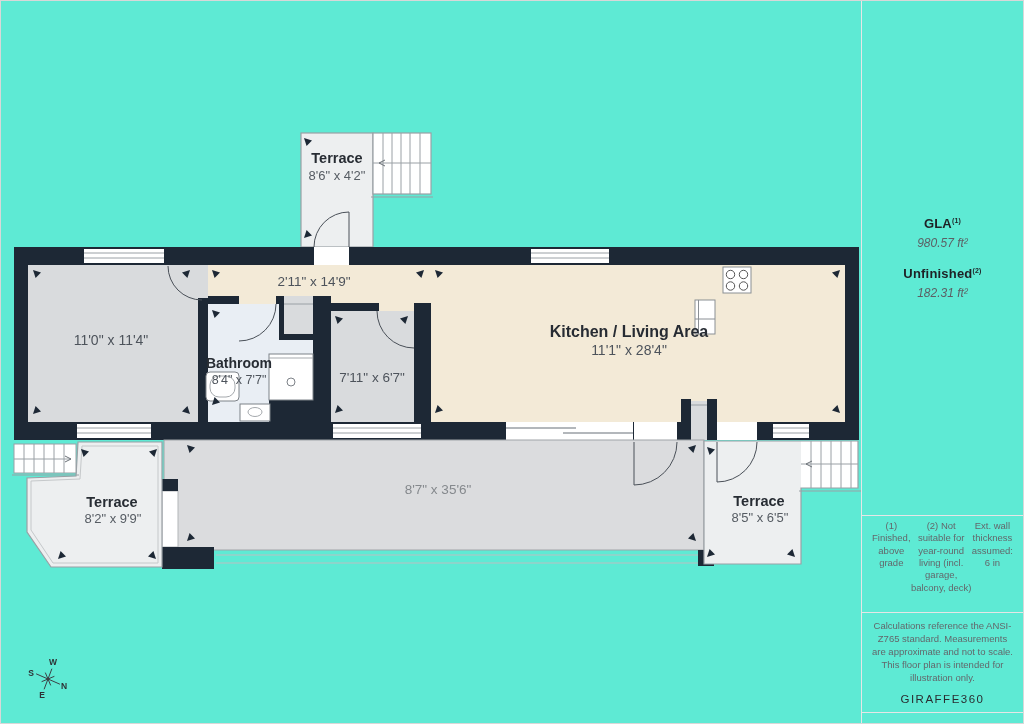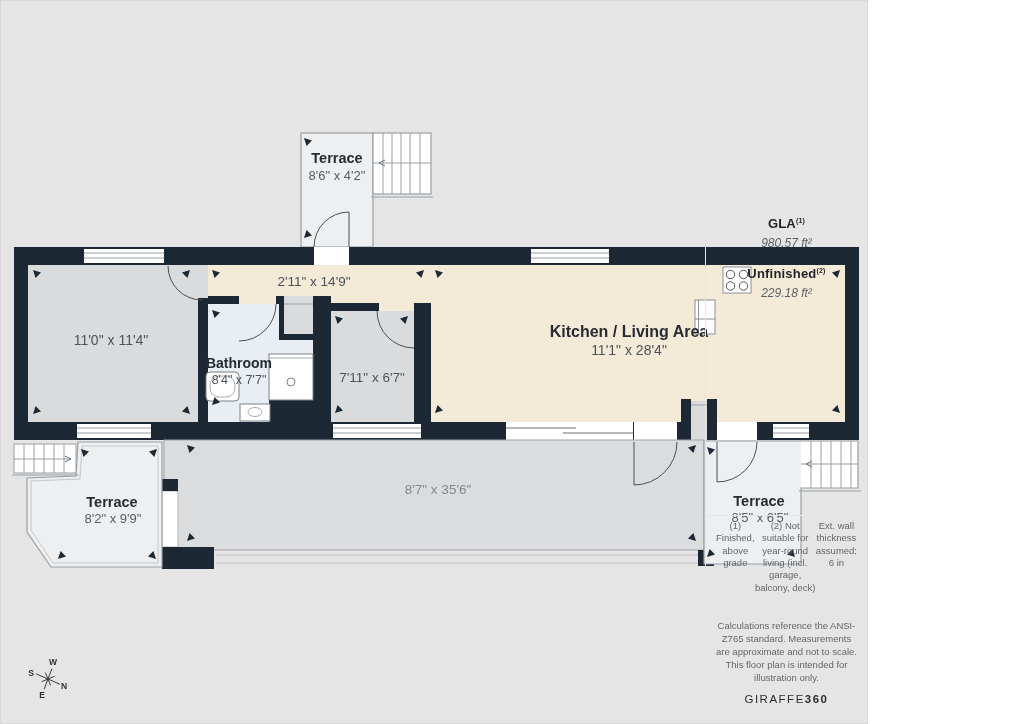--- a/index.html
+++ b/index.html
@@ -1,37 +1,37 @@
 <!DOCTYPE html>
 <html><head>
 <meta charset="utf-8">
 <style>
   html,body{margin:0;padding:0;background:#fff;}
-  #stage{position:relative;width:868px;height:724px;box-sizing:border-box;
-         border:1px solid #d8d8d8;background:#e5e5e5;overflow:hidden;
+  #stage{position:relative;width:1024px;height:724px;box-sizing:border-box;
+         border:1px solid #d8d8d8;background:#5eead4;overflow:hidden;
          font-family:"Liberation Sans","DejaVu Sans",sans-serif;}
   #plan-svg{position:absolute;left:0;top:0;}
   
   .sidebar{position:absolute;top:0;right:0;width:161px;height:724px;
            border-left:1px solid #e6e6e6;display:flex;flex-direction:column;}
   .card{box-sizing:border-box;width:100%;}
   .card-stats{height:515px;border-bottom:1px solid #e6e6e6;display:flex;
               flex-direction:column;justify-content:center;align-items:center;gap:16px;}
   .stat{text-align:center;}
   .stat-label{font-size:13px;font-weight:bold;color:#1e2125;letter-spacing:.2px;}
   .stat-label sup{font-size:7px;font-weight:bold;}
   .stat-value{font-size:12px;color:#5c6065;margin-top:5px;font-style:italic;}
   .card-notes{height:97px;border-bottom:1px solid #e6e6e6;display:flex;flex-direction:row;
               justify-content:space-evenly;padding:4px 10px;}
   .card-notes p{margin:0;font-size:9.5px;line-height:1.3;color:#63676b;text-align:center;}
   .card-disclaimer{height:100px;border-bottom:1px solid #e6e6e6;display:flex;flex-direction:column;
               justify-content:center;align-items:center;padding:4px 10px;box-sizing:border-box;}
   .card-disclaimer p{margin:0 0 8px 0;font-size:9.5px;line-height:1.35;color:#63676b;text-align:center;}
   .brand{font-size:11.5px;letter-spacing:1.5px;color:#2a2d31;}
-  .brand b{font-weight:bold;}
+  .brand b{font-weight:normal;}
   
   text{font-family:"Liberation Sans","DejaVu Sans",sans-serif;}
   .rname{font-weight:bold;fill:#272c33;}
   .rdim{fill:#4d535b;}
   .tdim{fill:#565c63;}
 </style>
 </head>
 <body>
 
 <div id="stage">
@@ -226,21 +226,21 @@
     <div class="stat">
       <div class="stat-label">
         <span>GLA</span><sup>(1)</sup>
       </div>
       <div class="stat-value">980.57 ft²</div>
     </div>
     <div class="stat">
       <div class="stat-label">
         <span>Unfinished</span><sup>(2)</sup>
       </div>
-      <div class="stat-value">229.18 ft²</div>
+      <div class="stat-value">182.31 ft²</div>
     </div>
   </div>
 
   <div class="card card-notes">
     <p>(1) Finished, above grade</p>
     <p>(2) Not suitable for year-round living (incl. garage, balcony, deck)</p>
     <p>Ext. wall thickness assumed: 6 in</p>
   </div>
 
   <div class="card card-disclaimer">

